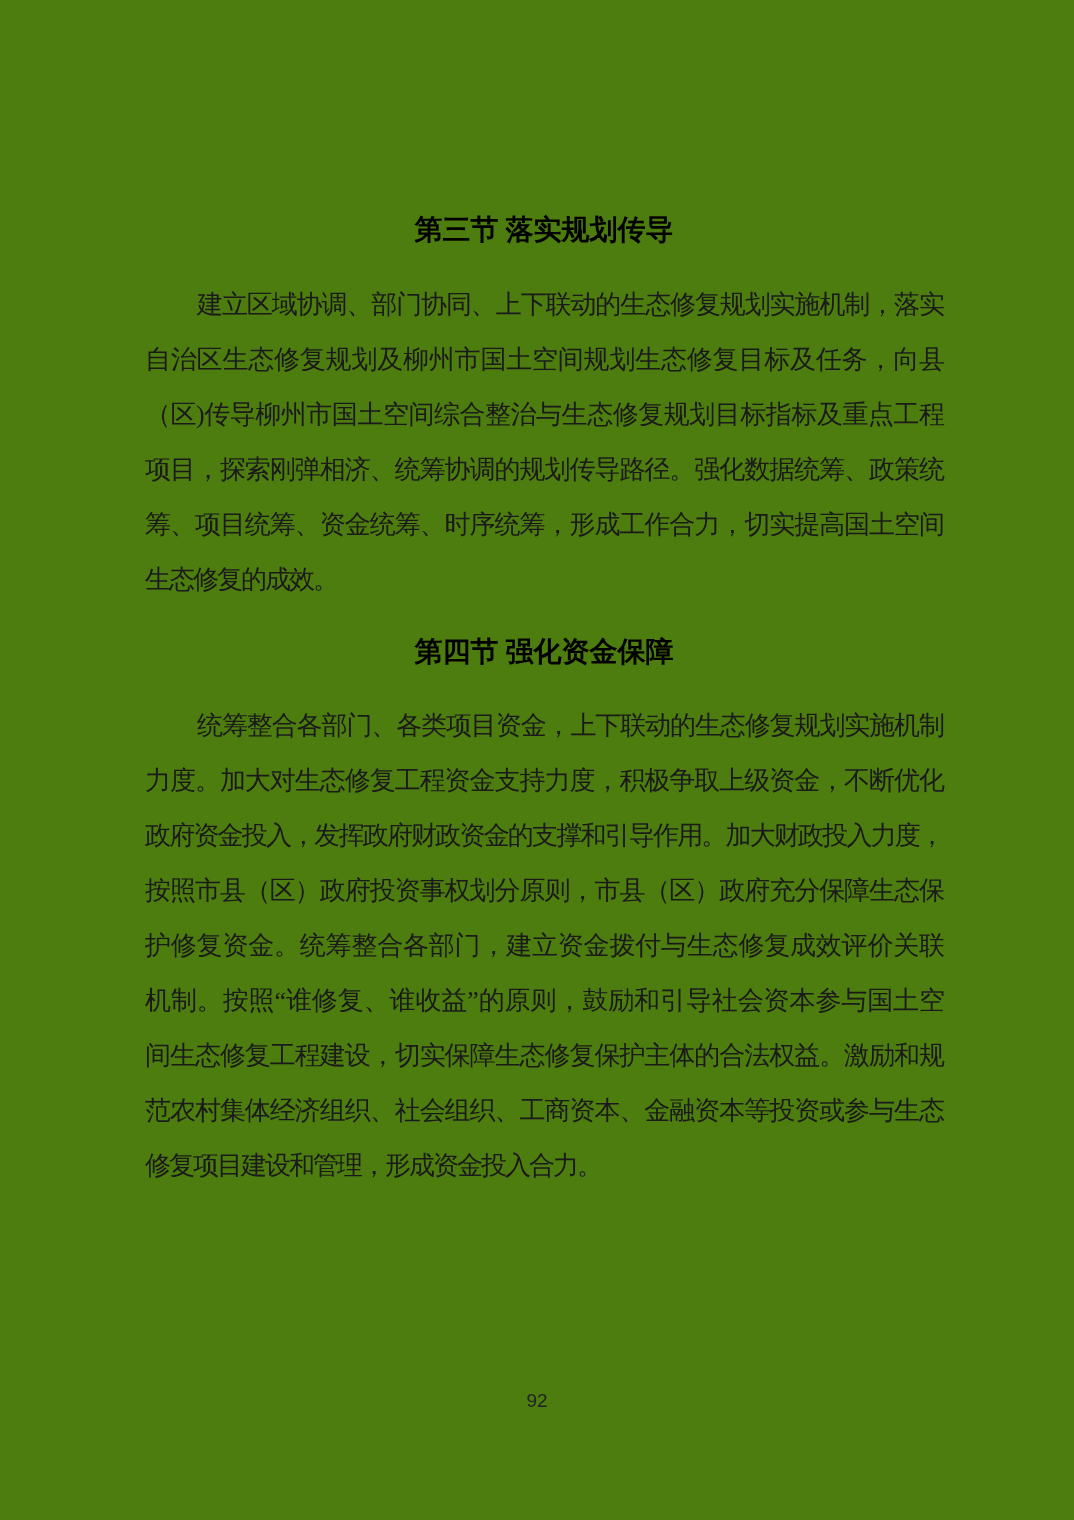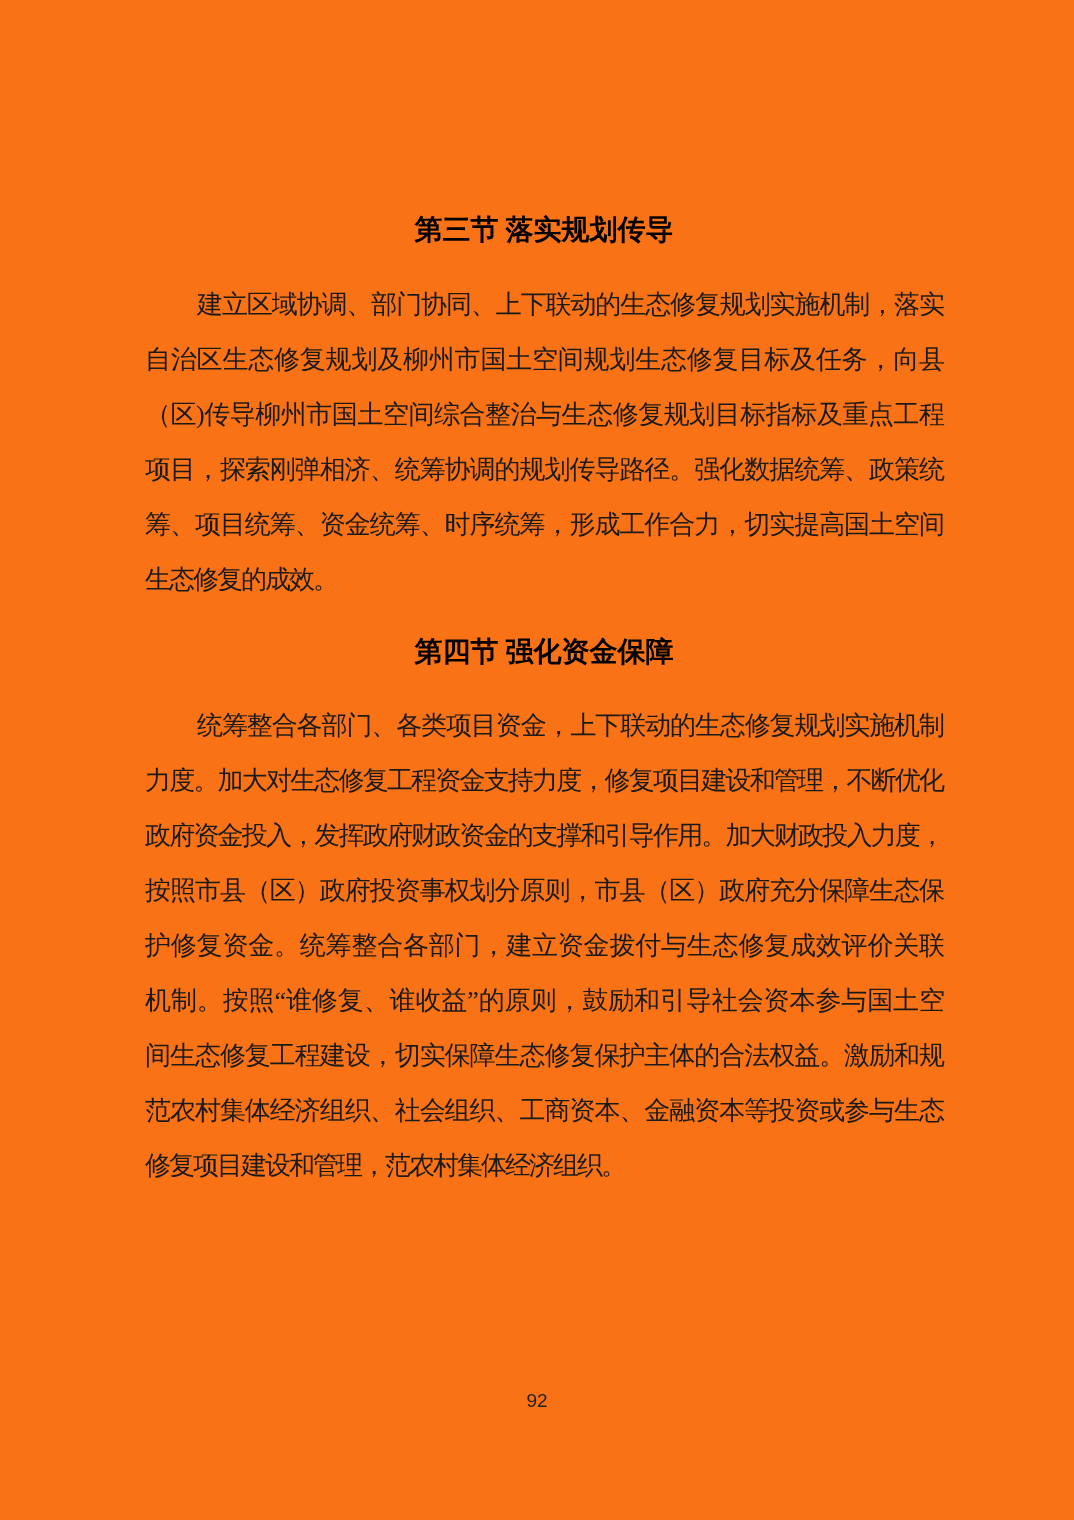--- a/index.html
+++ b/index.html
@@ -4,21 +4,21 @@
 <style>
   html, body {
     margin: 0;
     padding: 0;
     background: #ffffff;
   }
   .page {
     position: relative;
     width: 1074px;
     height: 1520px;
-    background: #f97316;
+    background: #4d7c0f;
     overflow: hidden;
     font-family: "Liberation Serif", "DejaVu Serif", serif;
     color: #1a1a1a;
   }
   .content {
     position: absolute;
     left: 141px;
     top: 0;
     width: 806px;
     padding-top: 202px;
@@ -82,26 +82,26 @@
       <div class="line">（区)传导柳州市国土空间综合整治与生态修复规划目标指标及重点工程</div>
       <div class="line">项目，探索刚弹相济、统筹协调的规划传导路径。强化数据统筹、政策统</div>
       <div class="line">筹、项目统筹、资金统筹、时序统筹，形成工作合力，切实提高国土空间</div>
       <div class="line para-end">生态修复的成效。</div>
     </div>
 
     <h1 class="section-heading heading-2">第四节 强化资金保障</h1>
 
     <div class="paragraph paragraph-2">
       <div class="line indent">统筹整合各部门、各类项目资金，上下联动的生态修复规划实施机制</div>
-      <div class="line">力度。加大对生态修复工程资金支持力度，修复项目建设和管理，不断优化</div>
+      <div class="line">力度。加大对生态修复工程资金支持力度，积极争取上级资金，不断优化</div>
       <div class="line">政府资金投入，发挥政府财政资金的支撑和引导作用。加大财政投入力度，</div>
       <div class="line">按照市县（区）政府投资事权划分原则，市县（区）政府充分保障生态保</div>
       <div class="line">护修复资金。统筹整合各部门，建立资金拨付与生态修复成效评价关联</div>
       <div class="line">机制。按照“谁修复、谁收益”的原则，鼓励和引导社会资本参与国土空</div>
       <div class="line">间生态修复工程建设，切实保障生态修复保护主体的合法权益。激励和规</div>
       <div class="line">范农村集体经济组织、社会组织、工商资本、金融资本等投资或参与生态</div>
-      <div class="line para-end">修复项目建设和管理，范农村集体经济组织。</div>
+      <div class="line para-end">修复项目建设和管理，形成资金投入合力。</div>
     </div>
 
   </div>
 
   <div class="page-number">92</div>
 </div>
 
 </body></html>

